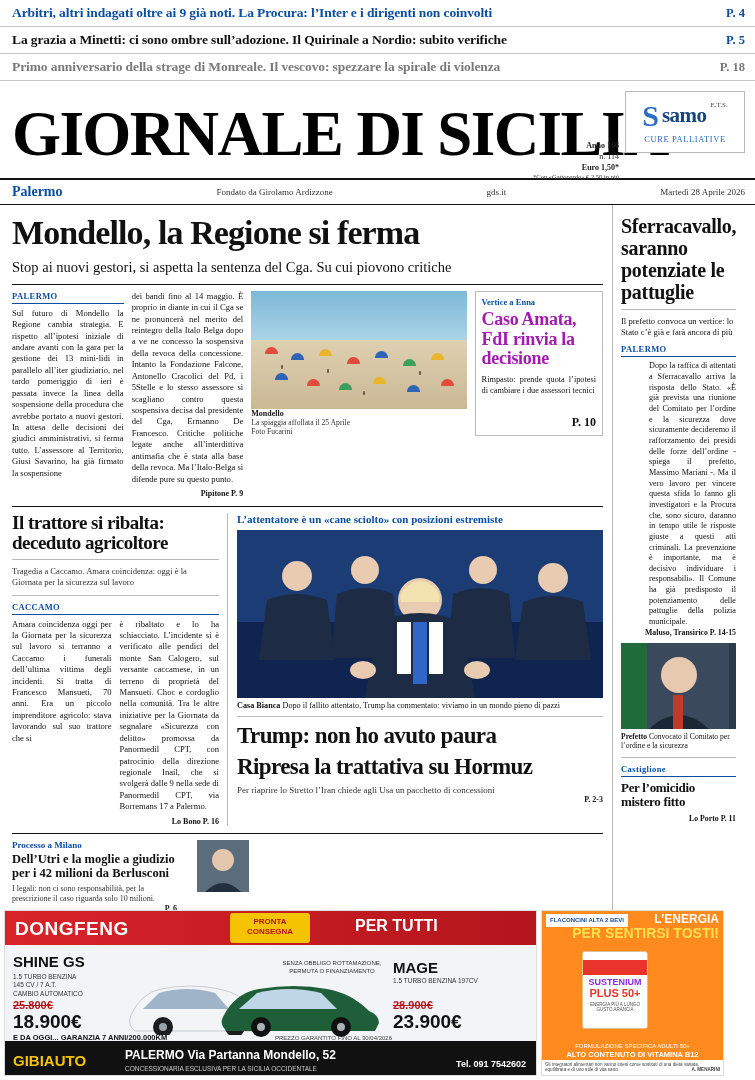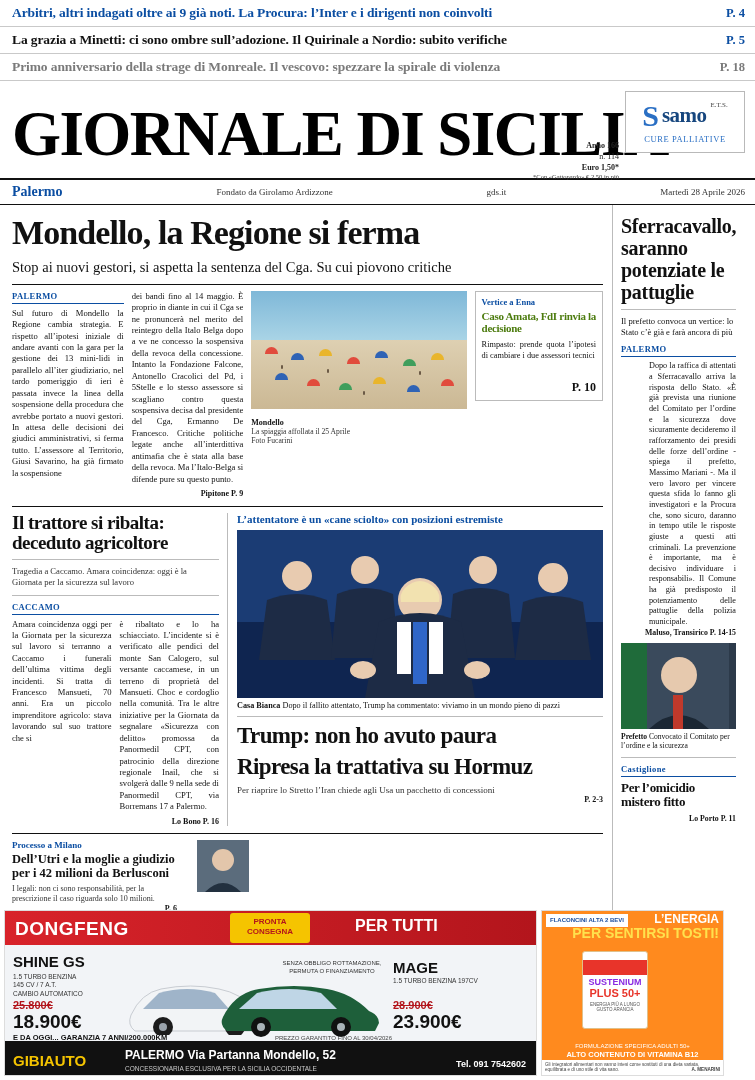--- a/index.html
+++ b/index.html
@@ -101,26 +101,26 @@
   .photo {
     width:100%; height:118px; position:relative; overflow:hidden;
     background:linear-gradient(#8ec9e8,#cfe6f1 42%,#e9dcc3 44%,#d9c9a8 100%);
   }
   .photo .sea { position:absolute; left:0; right:0; top:0; height:42%;
     background:linear-gradient(#7fb8d8,#a9d4e6); }
   .photo .sand { position:absolute; left:0; right:0; bottom:0; height:58%;
     background:linear-gradient(#ded0b2,#cbb894); }
   .photo .umb { position:absolute; width:13px; height:7px; border-radius:7px 7px 0 0; }
   .photo .ppl { position:absolute; width:2px; height:4px; background:#6b5a46; border-radius:1px;}
-  .cap-name { font-size:8px; font-weight:bold; margin-top:9px; }
+  .cap-name { font-size:8px; font-weight:bold; margin-top:0; }
   .cap-txt { font-size:7.6px; color:#333; line-height:1.25; }
 
   .box-enna { border:1px solid #bbb; padding:5px 6px; }
   .enna-kick { font-size:8.5px; font-weight:bold; color:#0b4ea2; margin-bottom:3px;}
-  .enna-title { font-size:11px; color:#4d7c0f; font-weight:bold; line-height:1.1; letter-spacing:-0.3px;}
+  .enna-title { font-size:18px; color:#a21caf; font-weight:bold; line-height:1.1; letter-spacing:-0.3px;}
   .enna-body { font-size:8.3px; line-height:1.3; margin-top:6px; text-align:justify;}
   .enna-pg { font-size:12px; font-weight:bold; text-align:right; margin-top:18px;}
 
   
   .band2 { display:flex; gap:9px; margin-top:8px; border-top:1px solid #111; padding-top:6px; }
   .b2-left { width:225px; border-right:1px solid #bbb; padding-right:8px;}
   .b2-right { width:366px; }
 
   h3.head2 { font-size:19px; font-weight:bold; line-height:1.06; margin:0 0 6px; letter-spacing:-0.5px;}
   .intro-it { font-size:8.6px; color:#333; line-height:1.3; font-style:normal; }

